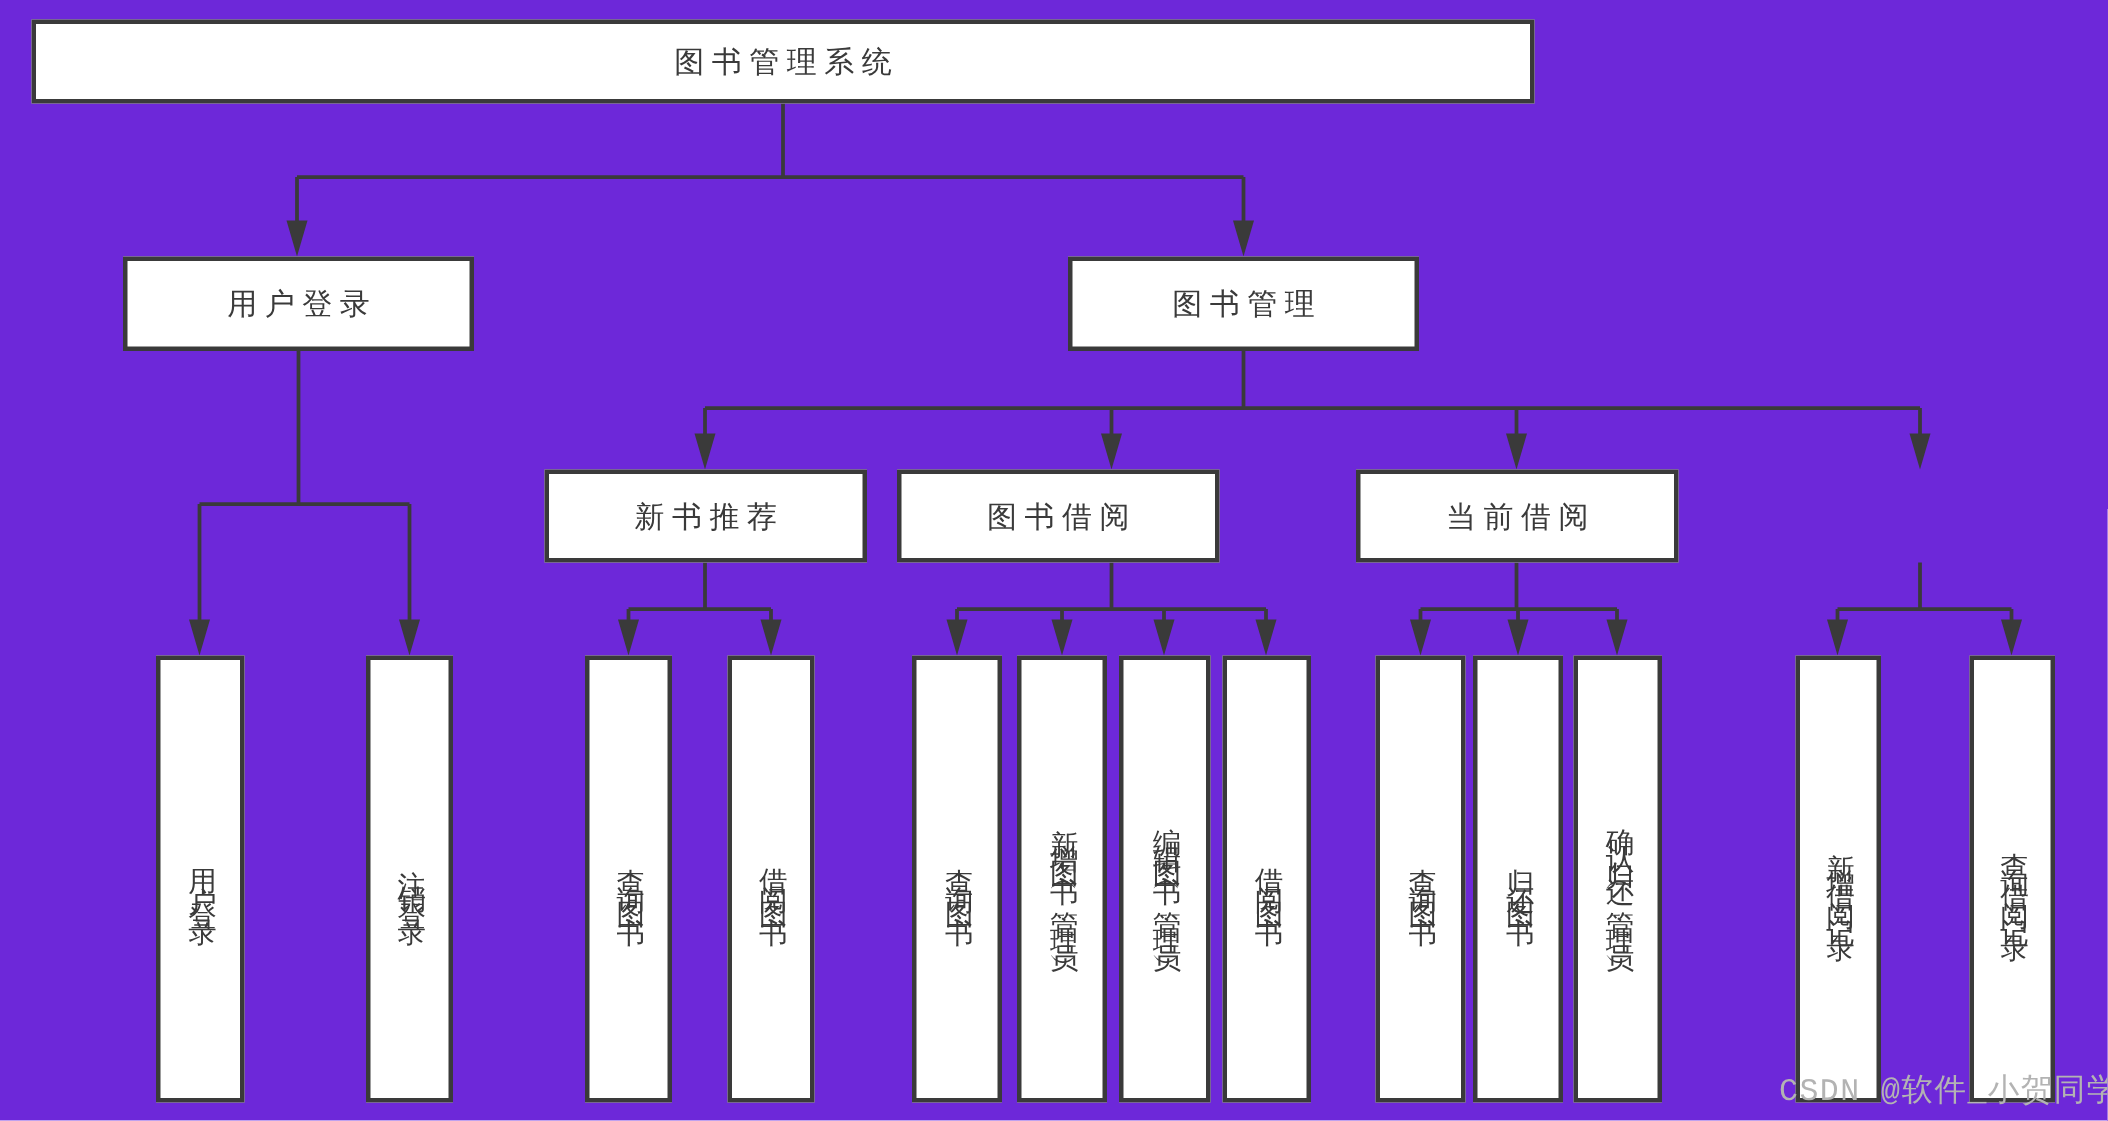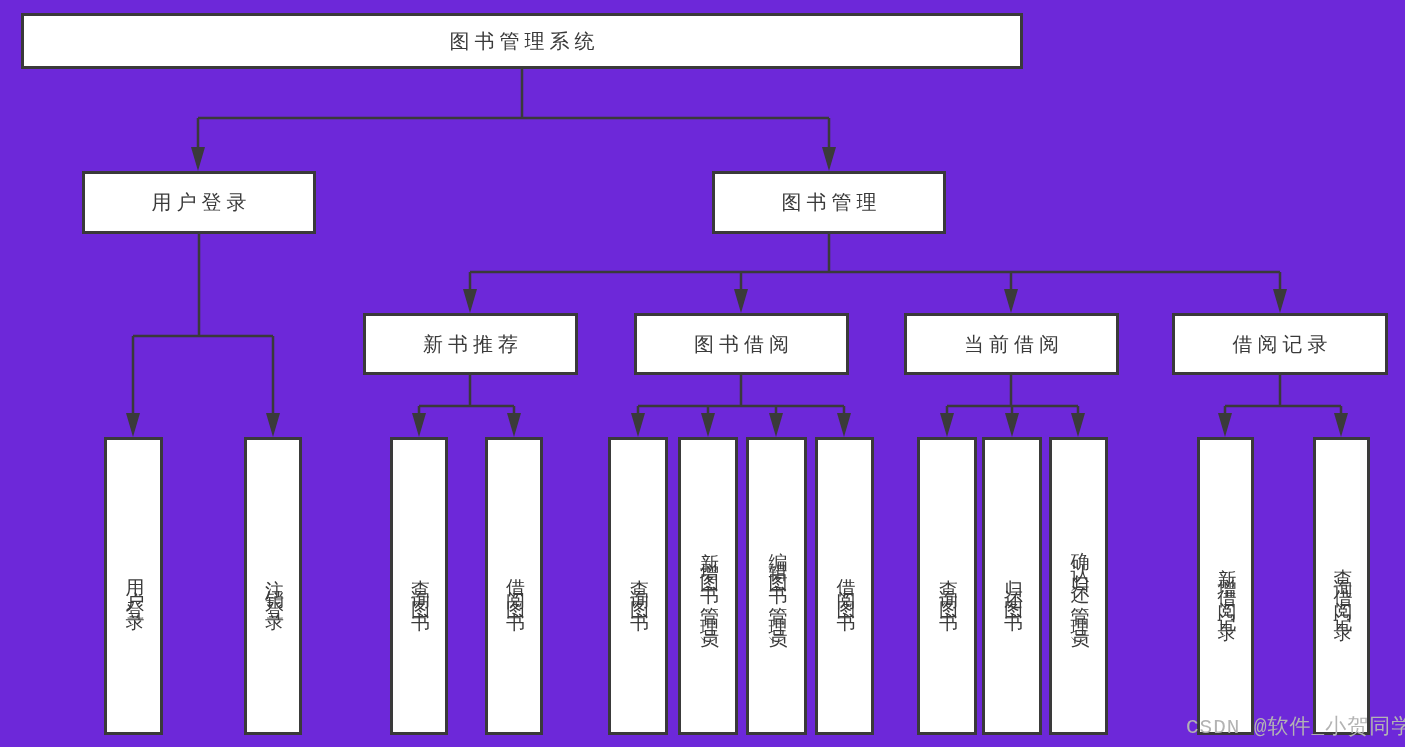--- a/index.html
+++ b/index.html
@@ -114,28 +114,25 @@
   <div class="node" style="left:82px; top:171px; width:234px; height:63px;">
     <span class="lbl">用户登录</span>
   </div>
   <div class="node" style="left:363px; top:313px; width:215px; height:62px;">
     <span class="lbl">新书推荐</span>
   </div>
 
   <div class="node" style="left:712px; top:171px; width:234px; height:63px;">
     <span class="lbl">图书管理</span>
   </div>
-  <div class="node" style="left:634px; top:313px; width:215px; height:62px;">
+  <div class="node" style="left:598px; top:313px; width:215px; height:62px;">
     <span class="lbl">图书借阅</span>
   </div>
   <div class="node" style="left:904px; top:313px; width:215px; height:62px;justify-content:center;">
     <span class="lbl">当前借阅</span>
-  </div>
-  <div class="node" style="left:1172px; top:313px; width:216px; height:62px;">
-    <span class="lbl">借阅记录</span>
   </div>
 
   <div class="vnode" style="left:104px; width:59px;">
     <span class="vlbl">用户登录</span>
   </div>
   <div class="vnode" style="left:244px; width:58px;">
     <span class="vlbl">注销登录</span>
   </div>
 
   <div class="vnode" style="left:390px; width:58px;">

